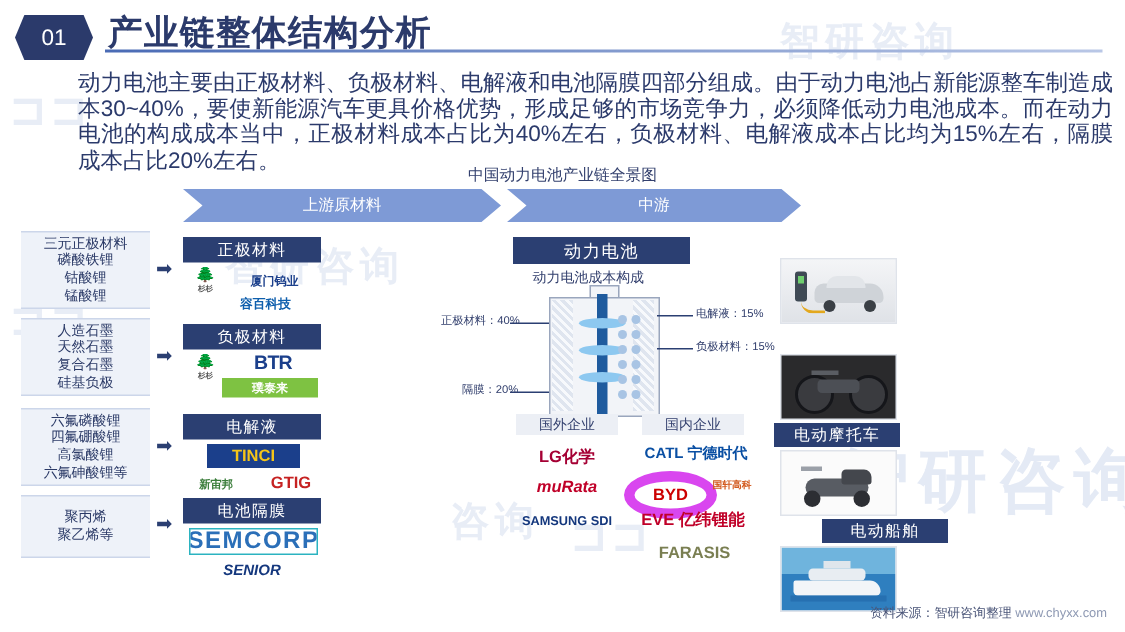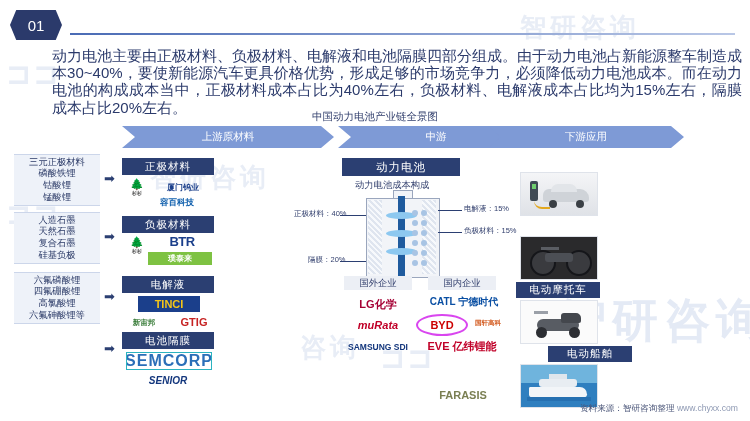--- a/index.html
+++ b/index.html
@@ -70,37 +70,35 @@
 <div class="wm wm-logo" style="left:6px;top:56px;">⊐⊐</div>
 <div class="wm wm-logo" style="left:6px;top:196px;">⊐⊐</div>
 <div class="wm wm-logo" style="left:380px;top:340px;">⊐⊐</div>
 <div class="wm wm-txt" style="left:520px;top:10px;">智研咨询</div>
 <div class="wm wm-txt" style="left:150px;top:160px;">智研咨询</div>
 <div class="wm wm-big" style="left:560px;top:290px;">智研咨询</div>
 <div class="wm wm-txt" style="left:300px;top:330px;">咨询</div>
 
 <div class="head">
   <div class="badge">01</div>
+  <div class="title">产业链整体结构分析</div>
 </div>
 <div class="title-rule"></div>
 
 <div class="para">动力电池主要由正极材料、负极材料、电解液和电池隔膜四部分组成。由于动力电池占新能源整车制造成本30~40%，要使新能源汽车更具价格优势，形成足够的市场竞争力，必须降低动力电池成本。而在动力电池的构成成本当中，正极材料成本占比为40%左右，负极材料、电解液成本占比均为15%左右，隔膜成本占比20%左右。</div>
 
 <div class="chart-title">中国动力电池产业链全景图</div>
 
 <div class="panel">
 
   <div class="chev" style="left:114px;top:0;width:212px;">
     <span>上游原材料</span>
   </div>
   <div class="chev" style="left:330px;top:0;width:196px;">
     <span>中游</span>
-  </div>
-  <div class="chev" style="left:480px;top:0;width:196px;">
-    <span>下游应用</span>
   </div>
 
   <div class="rawbox" style="left:6px;top:28px;width:86px;height:50px;">
     <span>三元正极材料</span>
     <span>磷酸铁锂</span>
     <span>钴酸锂</span>
     <span>锰酸锂</span>
   </div>
   <div class="arrow" style="left:96px;top:46px;">➡</div>
   <div class="lbl" style="left:114px;top:32px;width:92px;height:17px;">正极材料</div>
@@ -131,20 +129,24 @@
     <span>四氟硼酸锂</span>
     <span>高氯酸锂</span>
     <span>六氟砷酸锂等</span>
   </div>
   <div class="arrow" style="left:96px;top:164px;">➡</div>
   <div class="lbl" style="left:114px;top:150px;width:92px;height:17px;">电解液</div>
   <div class="logo" style="left:130px;top:170px;width:62px;height:16px;background:#1b3f8b;color:#f5c518;font-size:11px;">TINCI</div>
   <div class="logo" style="left:112px;top:190px;width:48px;height:13px;color:#3a7d3a;font-size:7.5px;">新宙邦</div>
   <div class="logo" style="left:164px;top:188px;width:44px;height:15px;color:#c62222;font-size:11px;">GTIG</div>
 
+  <div class="rawbox" style="left:6px;top:204px;width:86px;height:40px;">
+    <span>聚丙烯</span>
+    <span>聚乙烯等</span>
+  </div>
   <div class="arrow" style="left:96px;top:216px;">➡</div>
   <div class="lbl" style="left:114px;top:206px;width:92px;height:17px;">电池隔膜</div>
   <div class="logo" style="left:118px;top:226px;width:84px;height:16px;border:1px solid #2bb3c0;color:#2b6fb8;font-size:16px;letter-spacing:1px;">SEMCORP</div>
   <div class="logo" style="left:118px;top:246px;width:84px;height:16px;color:#14377d;font-size:10px;font-style:italic;">SENIOR</div>
 
   <div class="lbl" style="left:334px;top:32px;width:118px;height:18px;font-size:11.5px;">动力电池</div>
   <div class="batt-cap" style="left:347px;top:53px;">动力电池成本构成</div>
 
   <div class="batt-top" style="left:385px;top:64px;width:18px;height:8px;"></div>
   <div class="batt-body" style="left:358px;top:72px;width:72px;height:78px;"></div>
@@ -185,24 +187,24 @@
   </div>
 
   <div class="grp-hdr" style="left:336px;top:150px;width:68px;height:14px;">国外企业</div>
   <div class="grp-hdr" style="left:420px;top:150px;width:68px;height:14px;">国内企业</div>
 
   <div class="logo" style="left:334px;top:170px;width:72px;height:16px;color:#a50034;font-size:11px;">LG化学</div>
   <div class="logo" style="left:334px;top:192px;width:72px;height:14px;color:#c00028;font-size:11px;font-style:italic;">muRata</div>
   <div class="logo" style="left:330px;top:214px;width:80px;height:14px;color:#14377d;font-size:8.5px;">SAMSUNG SDI</div>
 
   <div class="logo" style="left:414px;top:168px;width:84px;height:15px;color:#0a4fa3;font-size:10px;">CATL 宁德时代</div>
-  <div class="logo" style="left:408px;top:188px;width:48px;height:18px;border:2px solid #d946ef;border-radius:50%;color:#cc0000;font-size:11px;">BYD</div>
+  <div class="logo" style="left:408px;top:188px;width:48px;height:18px;border:7px solid #d946ef;border-radius:50%;color:#cc0000;font-size:11px;">BYD</div>
   <div class="logo" style="left:462px;top:188px;width:36px;height:18px;color:#d35b20;font-size:6.5px;">国轩高科</div>
   <div class="logo" style="left:410px;top:212px;width:88px;height:16px;color:#c00028;font-size:11px;">EVE 亿纬锂能</div>
-  <div class="logo" style="left:414px;top:234px;width:82px;height:18px;color:#7a7f52;font-size:11px;margin-top:26px;">FARASIS</div>
+  <div class="logo" style="left:414px;top:234px;width:82px;height:18px;color:#7a7f52;font-size:11px;">FARASIS</div>
 
   <div class="pic" style="left:512px;top:46px;width:76px;height:42px;background:linear-gradient(#f4f5f7,#dfe2e7);">
     <div style="position:absolute;left:22px;top:16px;width:46px;height:13px;background:#cfd3d8;border-radius:6px 9px 3px 3px;"></div>
     <div style="position:absolute;left:30px;top:11px;width:26px;height:8px;background:#e2e5e9;border-radius:7px 7px 0 0;"></div>
     <div style="position:absolute;left:28px;top:27px;width:8px;height:8px;background:#3a3f45;border-radius:50%;"></div>
     <div style="position:absolute;left:55px;top:27px;width:8px;height:8px;background:#3a3f45;border-radius:50%;"></div>
     <div style="position:absolute;left:9px;top:8px;width:8px;height:20px;background:#3f4a55;border-radius:2px;"></div>
     <div style="position:absolute;left:11px;top:11px;width:4px;height:5px;background:#6fcf6f;"></div>
     <div style="position:absolute;left:13px;top:28px;width:16px;height:6px;border-bottom:2px solid #e3a81e;border-radius:0 0 0 8px;"></div>
   </div>

